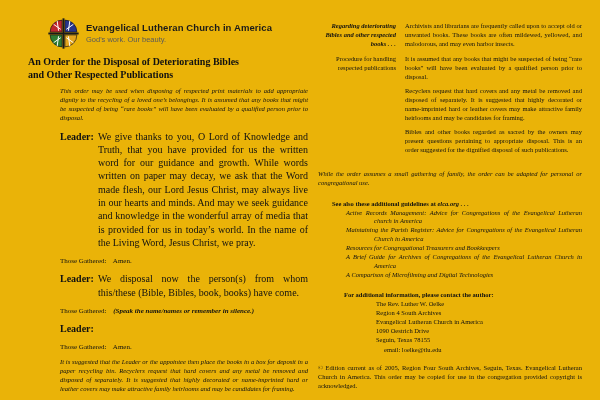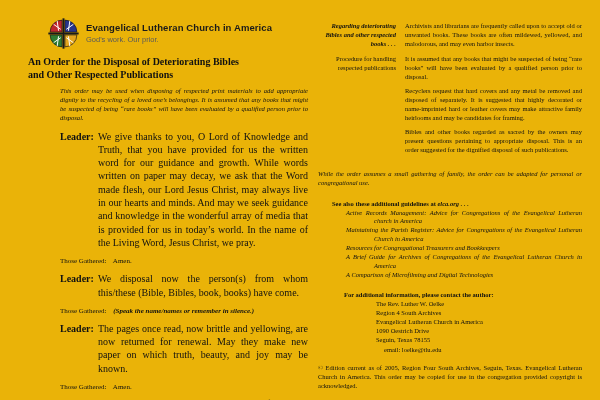--- a/index.html
+++ b/index.html
@@ -82,21 +82,21 @@
         <path d="M20,24 L3,24 A17,17 0 0,0 20,41 Z" fill="#2f7d33" stroke="#1a1a1a" stroke-width="1"></path>
         <path d="M24,24 L24,41 A17,17 0 0,0 41,24 Z" fill="#e3a51e" stroke="#1a1a1a" stroke-width="1"></path>
 
         <path d="M8,9 L18,16 M13,4 L15,18 M26,16 L36,9 M29,18 L31,4 M8,35 L18,28 M13,40 L15,26 M26,28 L36,35 M29,26 L31,40" stroke="#ffffff" stroke-width="1.4" fill="none"></path>
 
         <rect x="20.6" y="0.5" width="2.8" height="43" fill="#1a1a1a"></rect>
         <rect x="0.5" y="20.6" width="43" height="2.8" fill="#1a1a1a"></rect>
       </svg>
       <div class="elca-names">
         <span class="org-name">Evangelical Lutheran Church in America</span>
-        <span class="tagline">God's work. Our prior.</span>
+        <span class="tagline">God's work. Our beauty.</span>
       </div>
     </div>
 
     <div class="doc-title">
       <span class="lit-line">An Order for the Disposal of Deteriorating Bibles</span>
       <span class="lit-line">and Other Respected Publications</span>
     </div>
 
     <div class="intro-note">This order may be used when disposing of respected print materials to add appropriate dignity to the recycling of a loved one’s belongings.  It is assumed that any books that might be suspected of being “rare books” will have been evaluated by a qualified person prior to disposal.</div>
 
@@ -117,21 +117,20 @@
       <span class="lit-body">We disposal now the person(s) from whom this/these (Bible, Bibles, book, books) have come.</span>
     </div>
 
     <div class="gathered-row">
       <span class="bold lbl">Those Gathered:</span>
       <span class="bold-italic">(Speak the name/names or remember in silence.)</span>
     </div>
 
     <div class="lit-row">
       <span class="speaker">Leader:</span>
-      <span class="lit-body">The pages once read, now brittle and yellowing, are now returned for renewal.  May they make new paper on which truth, beauty, and joy may be known.</span>
     </div>
 
     <div class="gathered-row">
       <span class="bold lbl">Those Gathered:</span>
       <span class="bold">Amen.</span>
     </div>
 
     <div class="closing-note">It is suggested that the Leader or the appointee then place the books in a box for deposit in a paper recycling bin.  Recyclers request that hard covers and any metal be removed and disposed of separately.  It is suggested that highly decorated or name-imprinted hard or leather covers may make attractive family heirlooms and may be candidates for framing.</div>
   </div>
 

